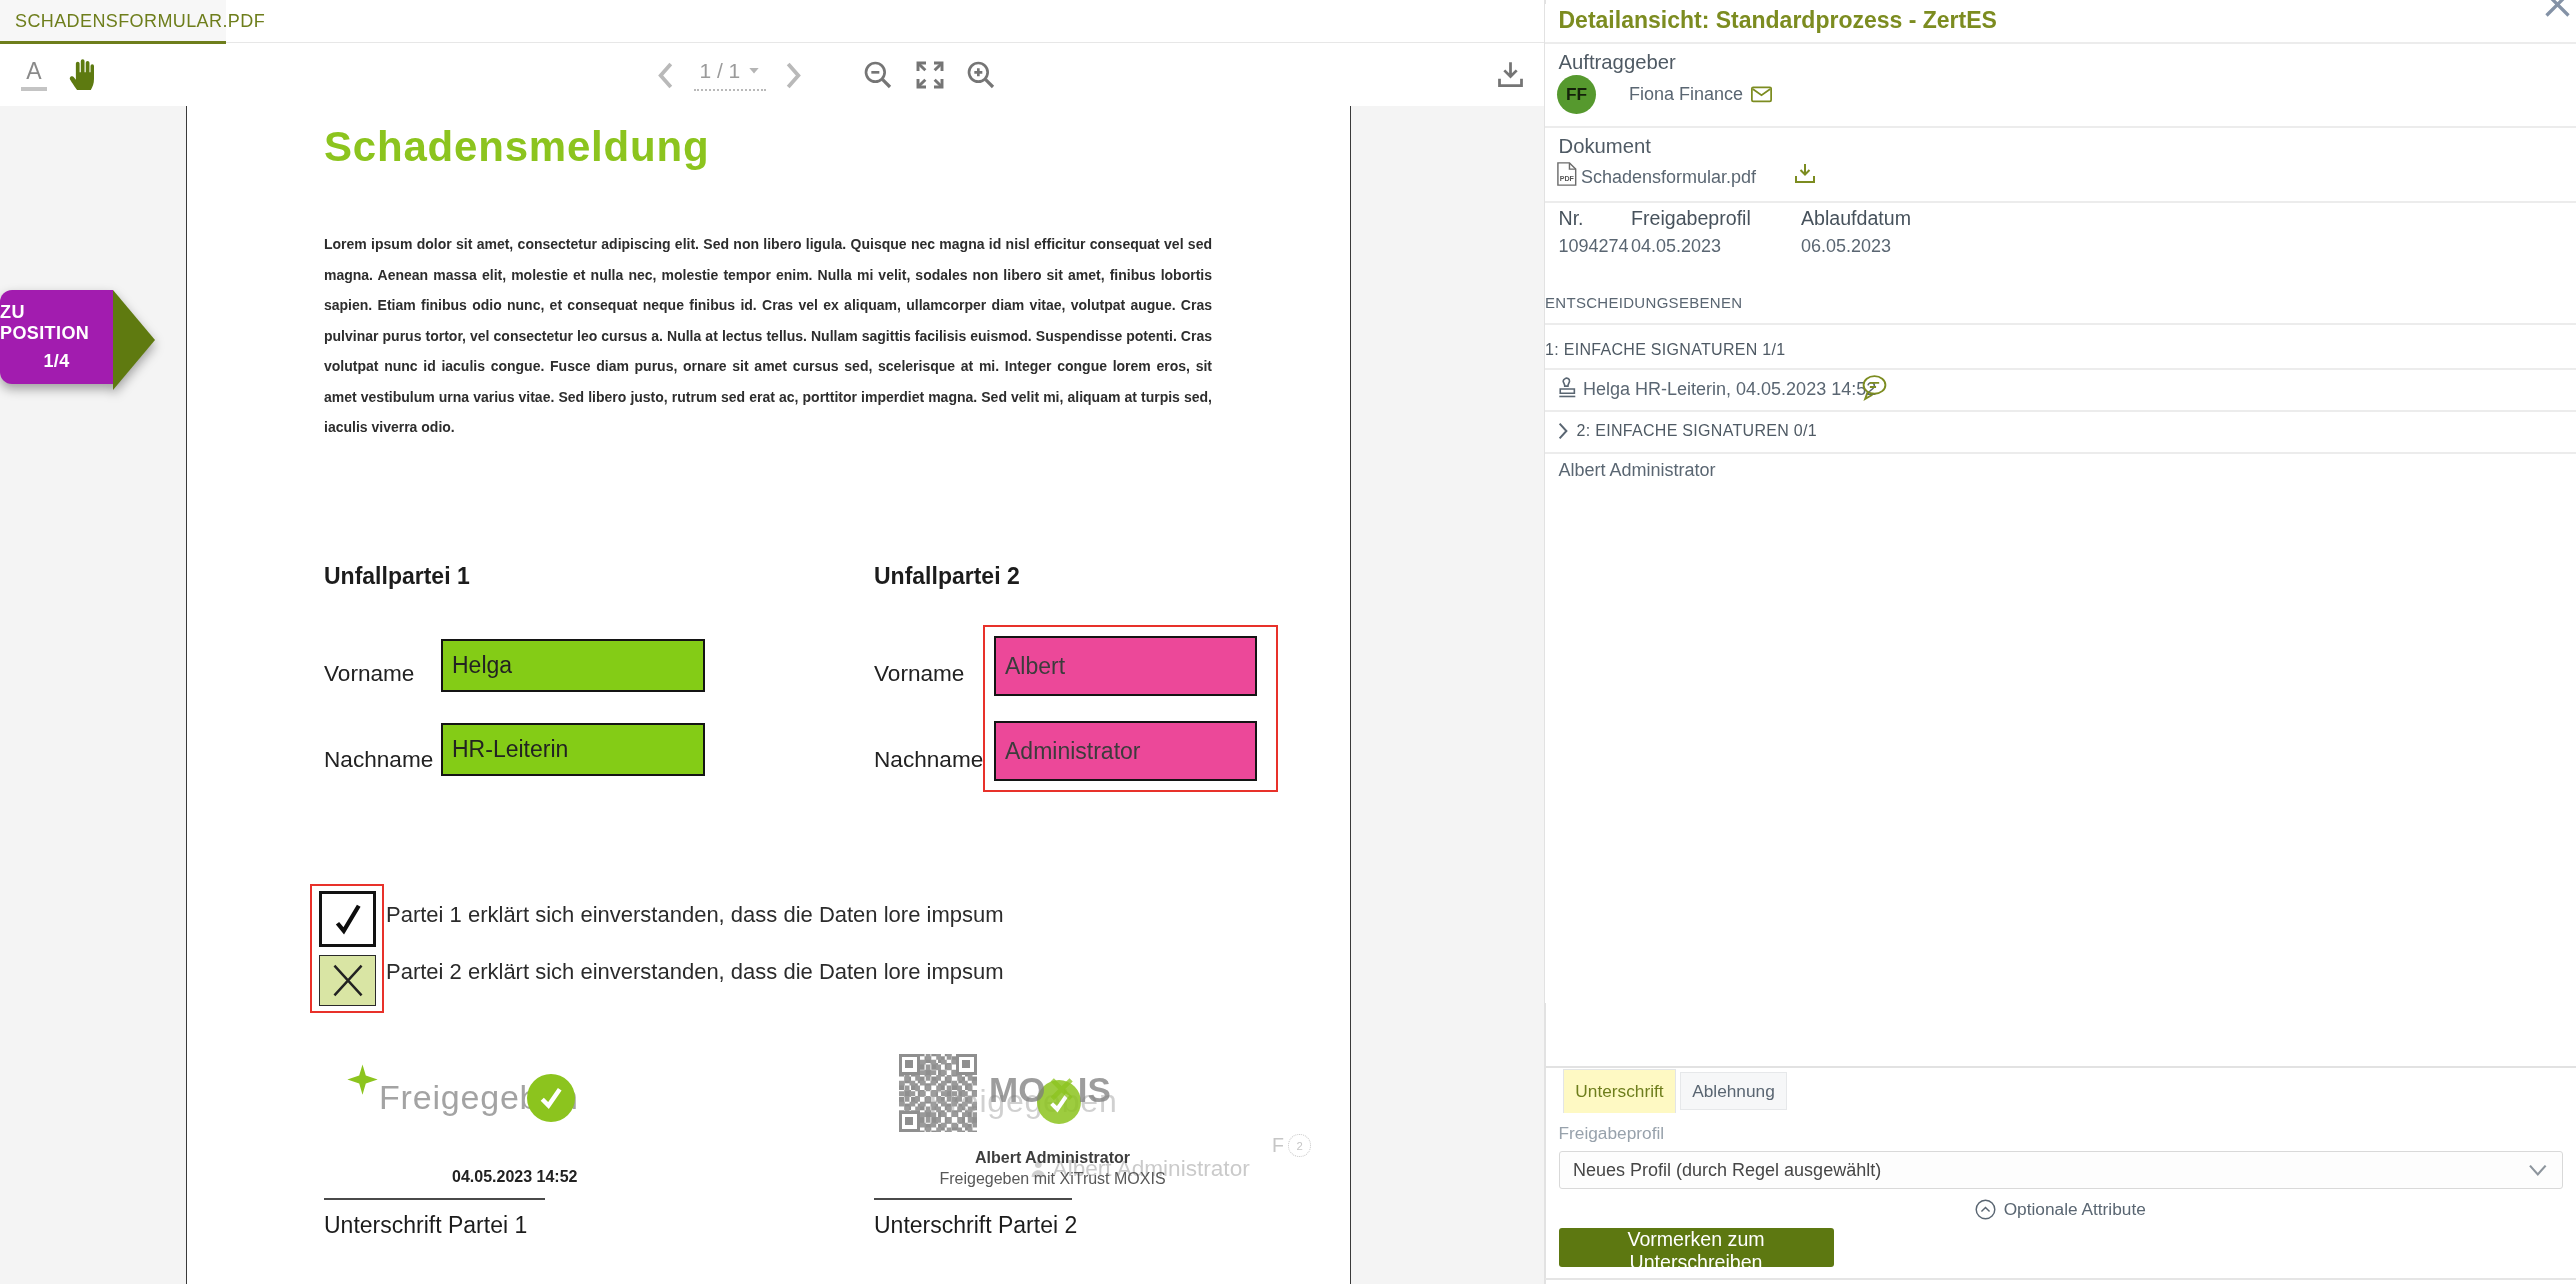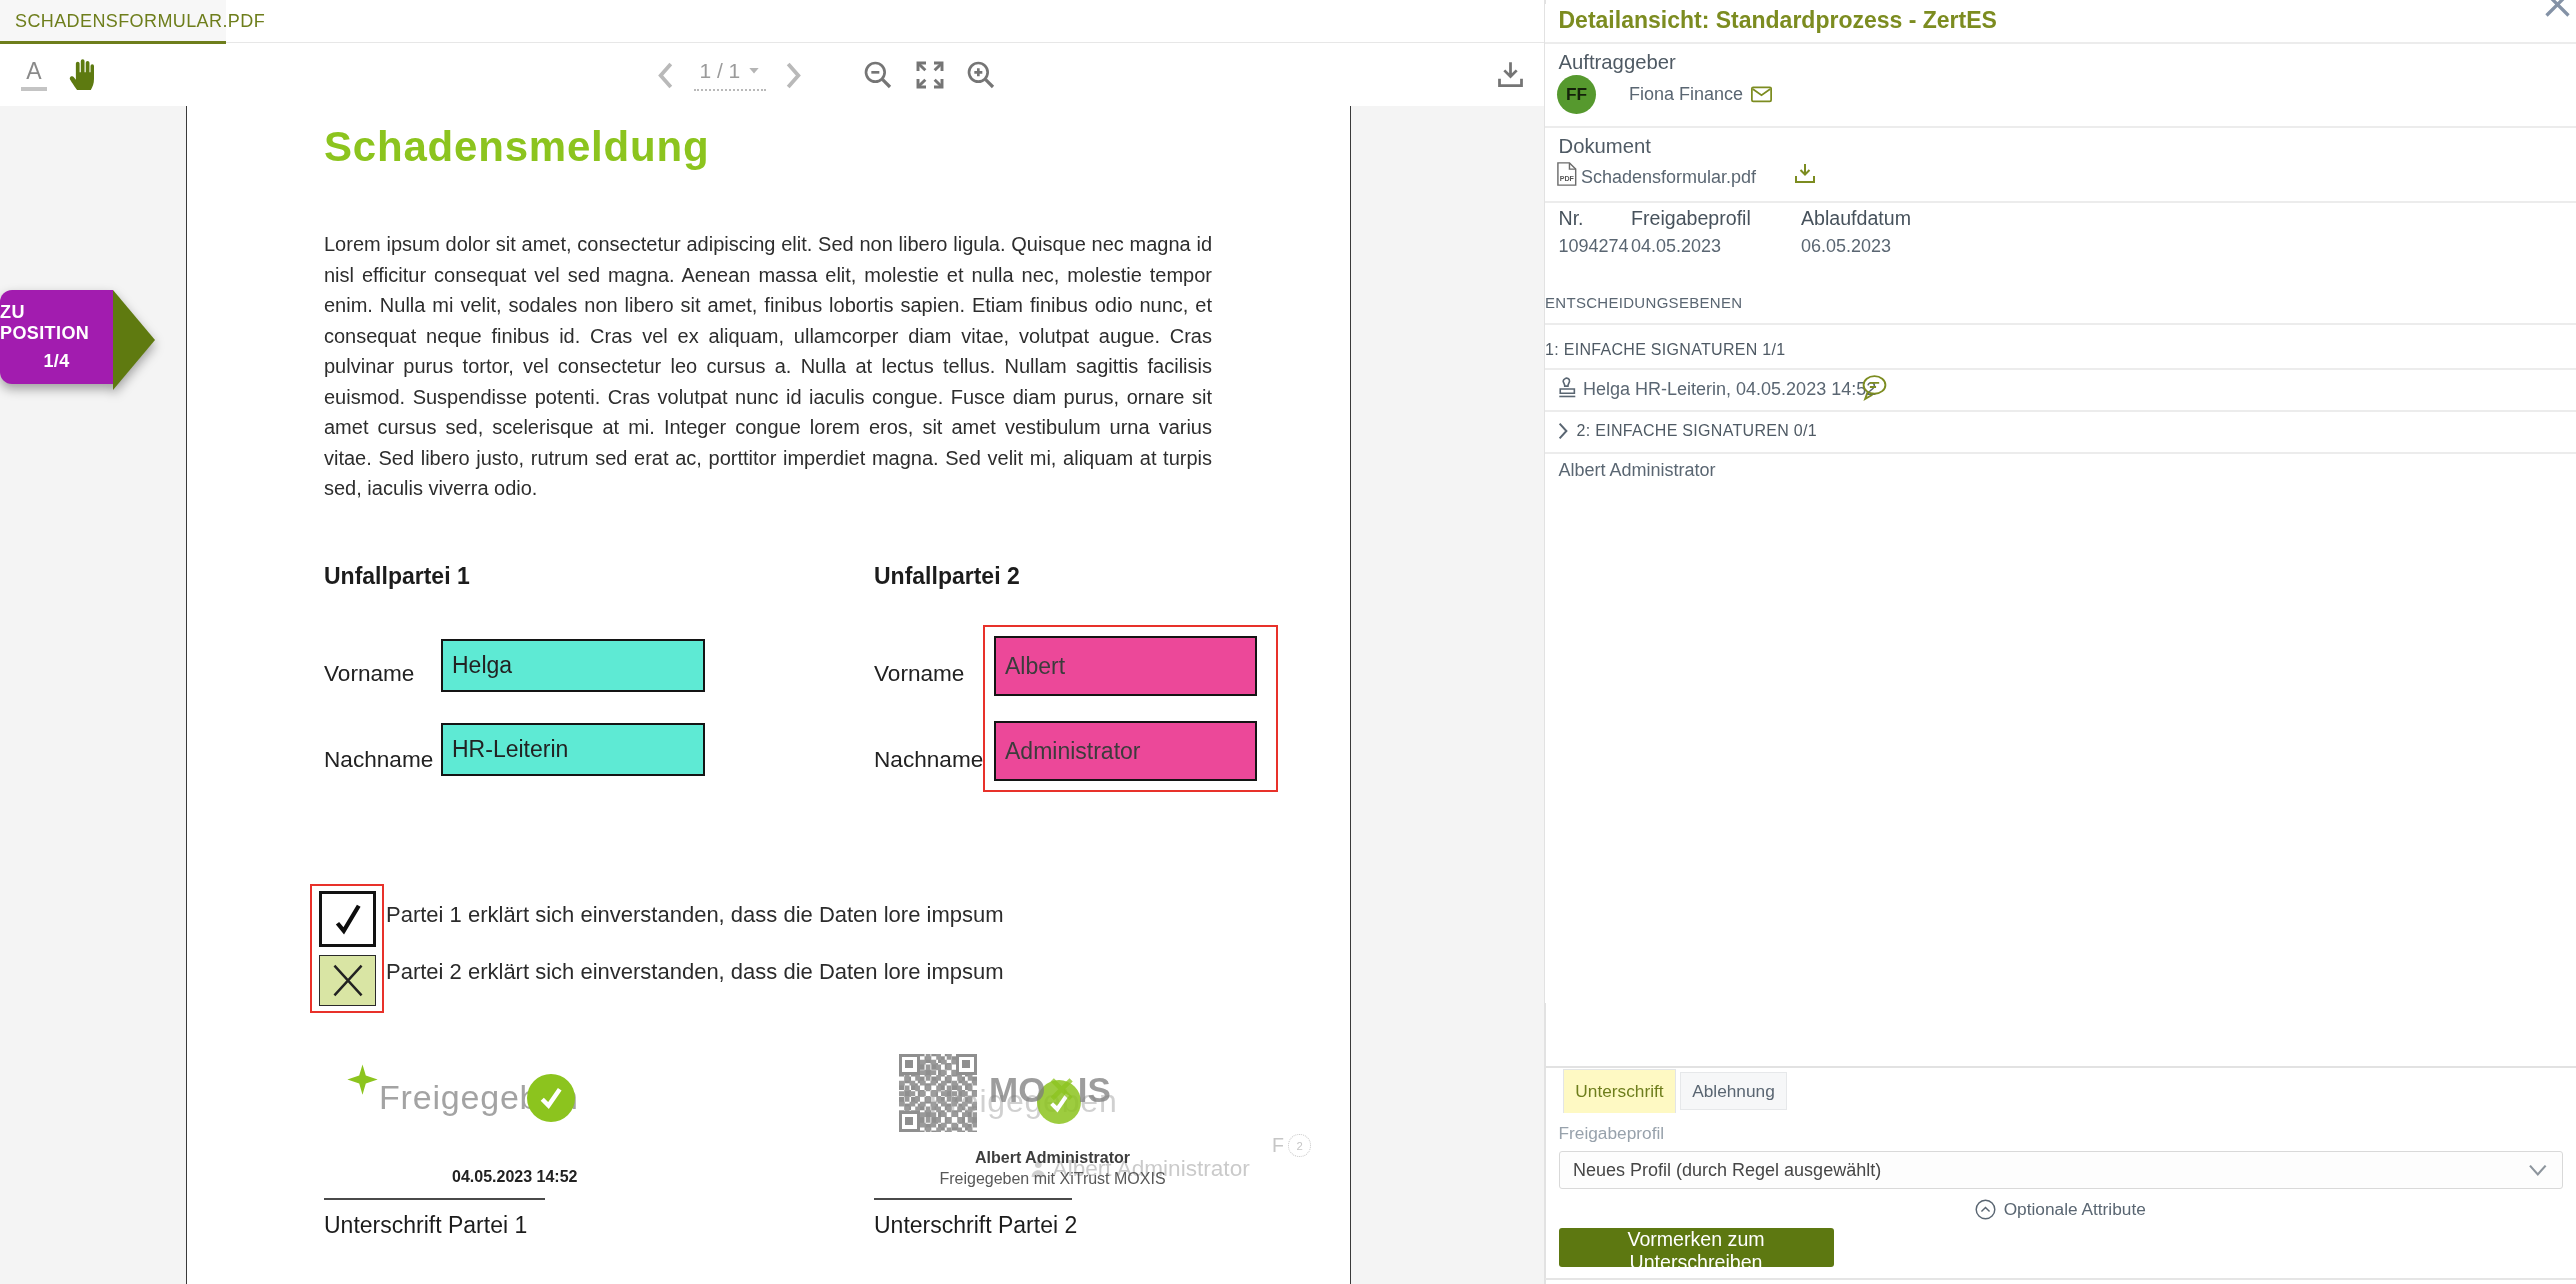--- a/index.html
+++ b/index.html
@@ -27,24 +27,24 @@
 
   .viewerbg { position:absolute; left:0; top:106px; width:1544px; height:1179px; background:#f4f4f4; }
   .page { position:absolute; left:186px; top:106px; width:1165px; height:1179px; background:#fff; border-left:1.5px solid #3a3a3a; border-right:1.5px solid #3a3a3a; }
 
   .goto { position:absolute; left:0; top:290px; width:113px; height:94px; background:#a21caf; border-radius:0 0 0 0; border-top-left-radius:12px; border-bottom-left-radius:12px; filter:drop-shadow(0 5.3px 5.3px rgba(0,0,0,.35)); cursor:pointer; z-index:5; }
   .goto::after { content:""; position:absolute; left:113px; top:0; border-top:50px solid transparent; border-bottom:50px solid transparent; border-left:42px solid #5f7a10; }
   .goto .txt { position:absolute; inset:0; display:flex; flex-direction:column; justify-content:center; align-items:center; gap:7.5px; color:#fff; font-weight:700; font-size:18px; letter-spacing:0.4px; z-index:2; }
 
   
   .pdf-title { position:absolute; left:137px; top:16.6px; font-size:42px; font-weight:800; letter-spacing:0.8px; color:#8cc41e; }
-  .pdf-body { position:absolute; left:137px; top:123px; width:888px; font-size:20px; line-height:30.5px; text-align:justify; color:#2d2d2d; }
+  .pdf-body { position:absolute; left:137px; top:123px; width:888px; font-size:14px; line-height:30.5px; text-align:justify; color:#2d2d2d;font-weight:bold; }
   .party-h { position:absolute; font-size:23px; font-weight:700; color:#1c1c1c; }
   .f-label { position:absolute; font-size:22.6px; color:#222; }
-  .f-input { position:absolute; background:#5eead4; border:2.3px solid #141414; font-size:23px; color:#222; padding-left:9px; display:flex; align-items:center; cursor:text; }
+  .f-input { position:absolute; background:#84cc16; border:2.3px solid #141414; font-size:23px; color:#222; padding-left:9px; display:flex; align-items:center; cursor:text; }
   .f-input.green { background:#ec4899; color:#3c3c3c; }
   .red-rect { position:absolute; border:2.3px solid #e8312a; pointer-events:none; }
   .cbox { position:absolute; background:#fff; border:3.8px solid #121212; display:flex; align-items:center; justify-content:center; cursor:pointer; }
   .cbox.green { border-width:1.5px; border-color:#2a2a2a; background:#d9e5a4; }
   .cb-label { position:absolute; font-size:22px; color:#2b2b2b; }
 
   .stamp-text { position:absolute; font-size:34px; font-weight:400; color:#a3a3a3; letter-spacing:0.8px; }
   .badge { position:absolute; width:48px; height:48px; border-radius:50%; background:#8cc41e; display:flex; align-items:center; justify-content:center; }
   .sig-date { position:absolute; font-size:16px; font-weight:700; color:#222; }
   .sig-line { position:absolute; height:1.5px; background:#4a4a4a; }

